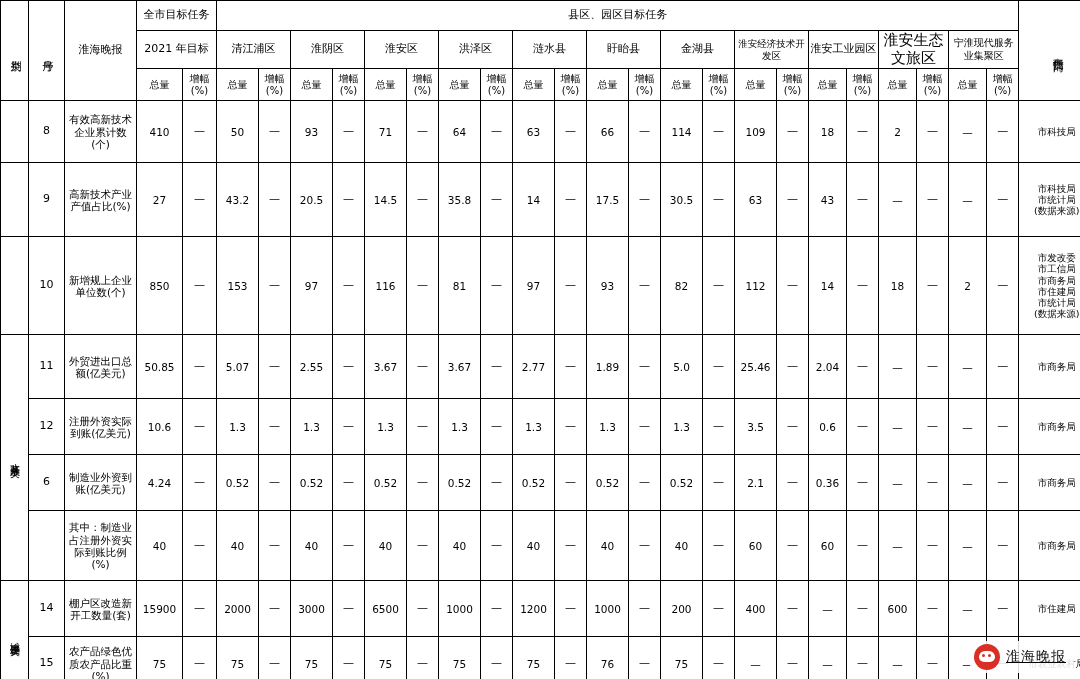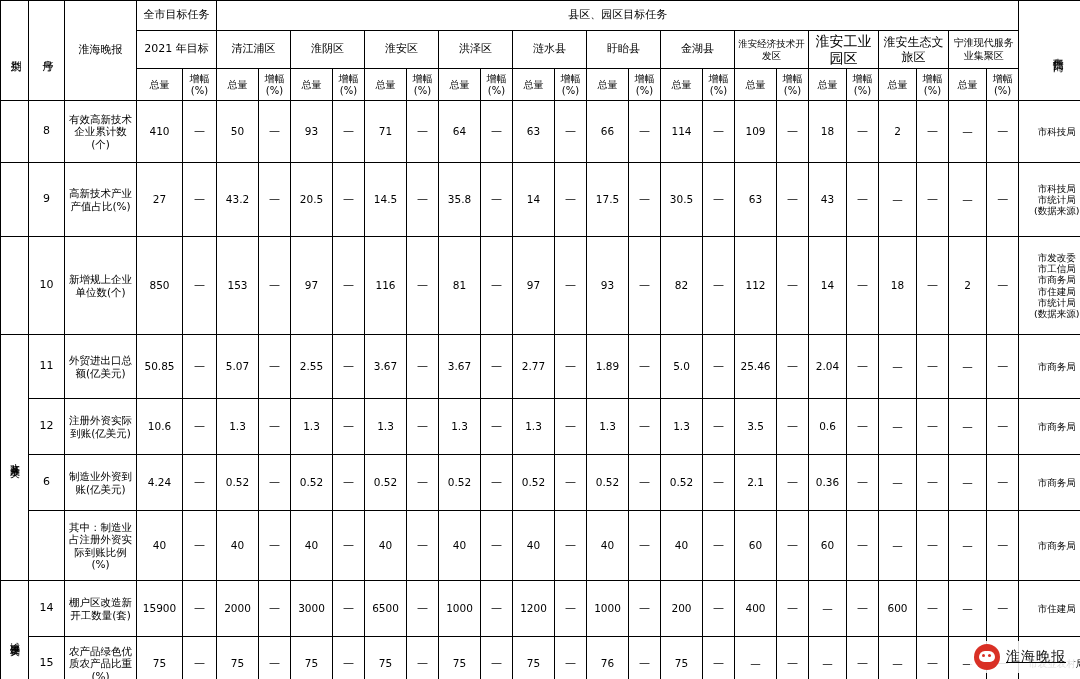--- a/index.html
+++ b/index.html
@@ -183,22 +183,22 @@
       <tr class="hdr-mid">
         <td colspan="2"><span>2021 年目标</span></td>
         <td colspan="2"><span>清江浦区</span></td>
         <td colspan="2"><span>淮阴区</span></td>
         <td colspan="2"><span>淮安区</span></td>
         <td colspan="2"><span>洪泽区</span></td>
         <td colspan="2"><span>涟水县</span></td>
         <td colspan="2"><span>盱眙县</span></td>
         <td colspan="2"><span>金湖县</span></td>
         <td colspan="2" style="font-size:9.5px;line-height:1.25"><span>淮安经济技术开发区</span></td>
-        <td colspan="2" style="font-size:14px"><span>淮安工业园区</span></td>
-        <td colspan="2" style="font-size:12px"><span>淮安生态文旅区</span></td>
+        <td colspan="2" style="font-size:11px"><span>淮安工业园区</span></td>
+        <td colspan="2" style="font-size:15px"><span>淮安生态文旅区</span></td>
         <td colspan="2" style="font-size:10px;line-height:1.25"><span>宁淮现代服务业集聚区</span></td>
       </tr>
       <tr class="hdr-sub">
         <td><span>总量</span></td>
         <td><span>增幅</span><br><span>(%)</span></td>
 
         <td><span>总量</span></td>
         <td><span>增幅</span><br><span>(%)</span></td>
 
         <td><span>总量</span></td>

